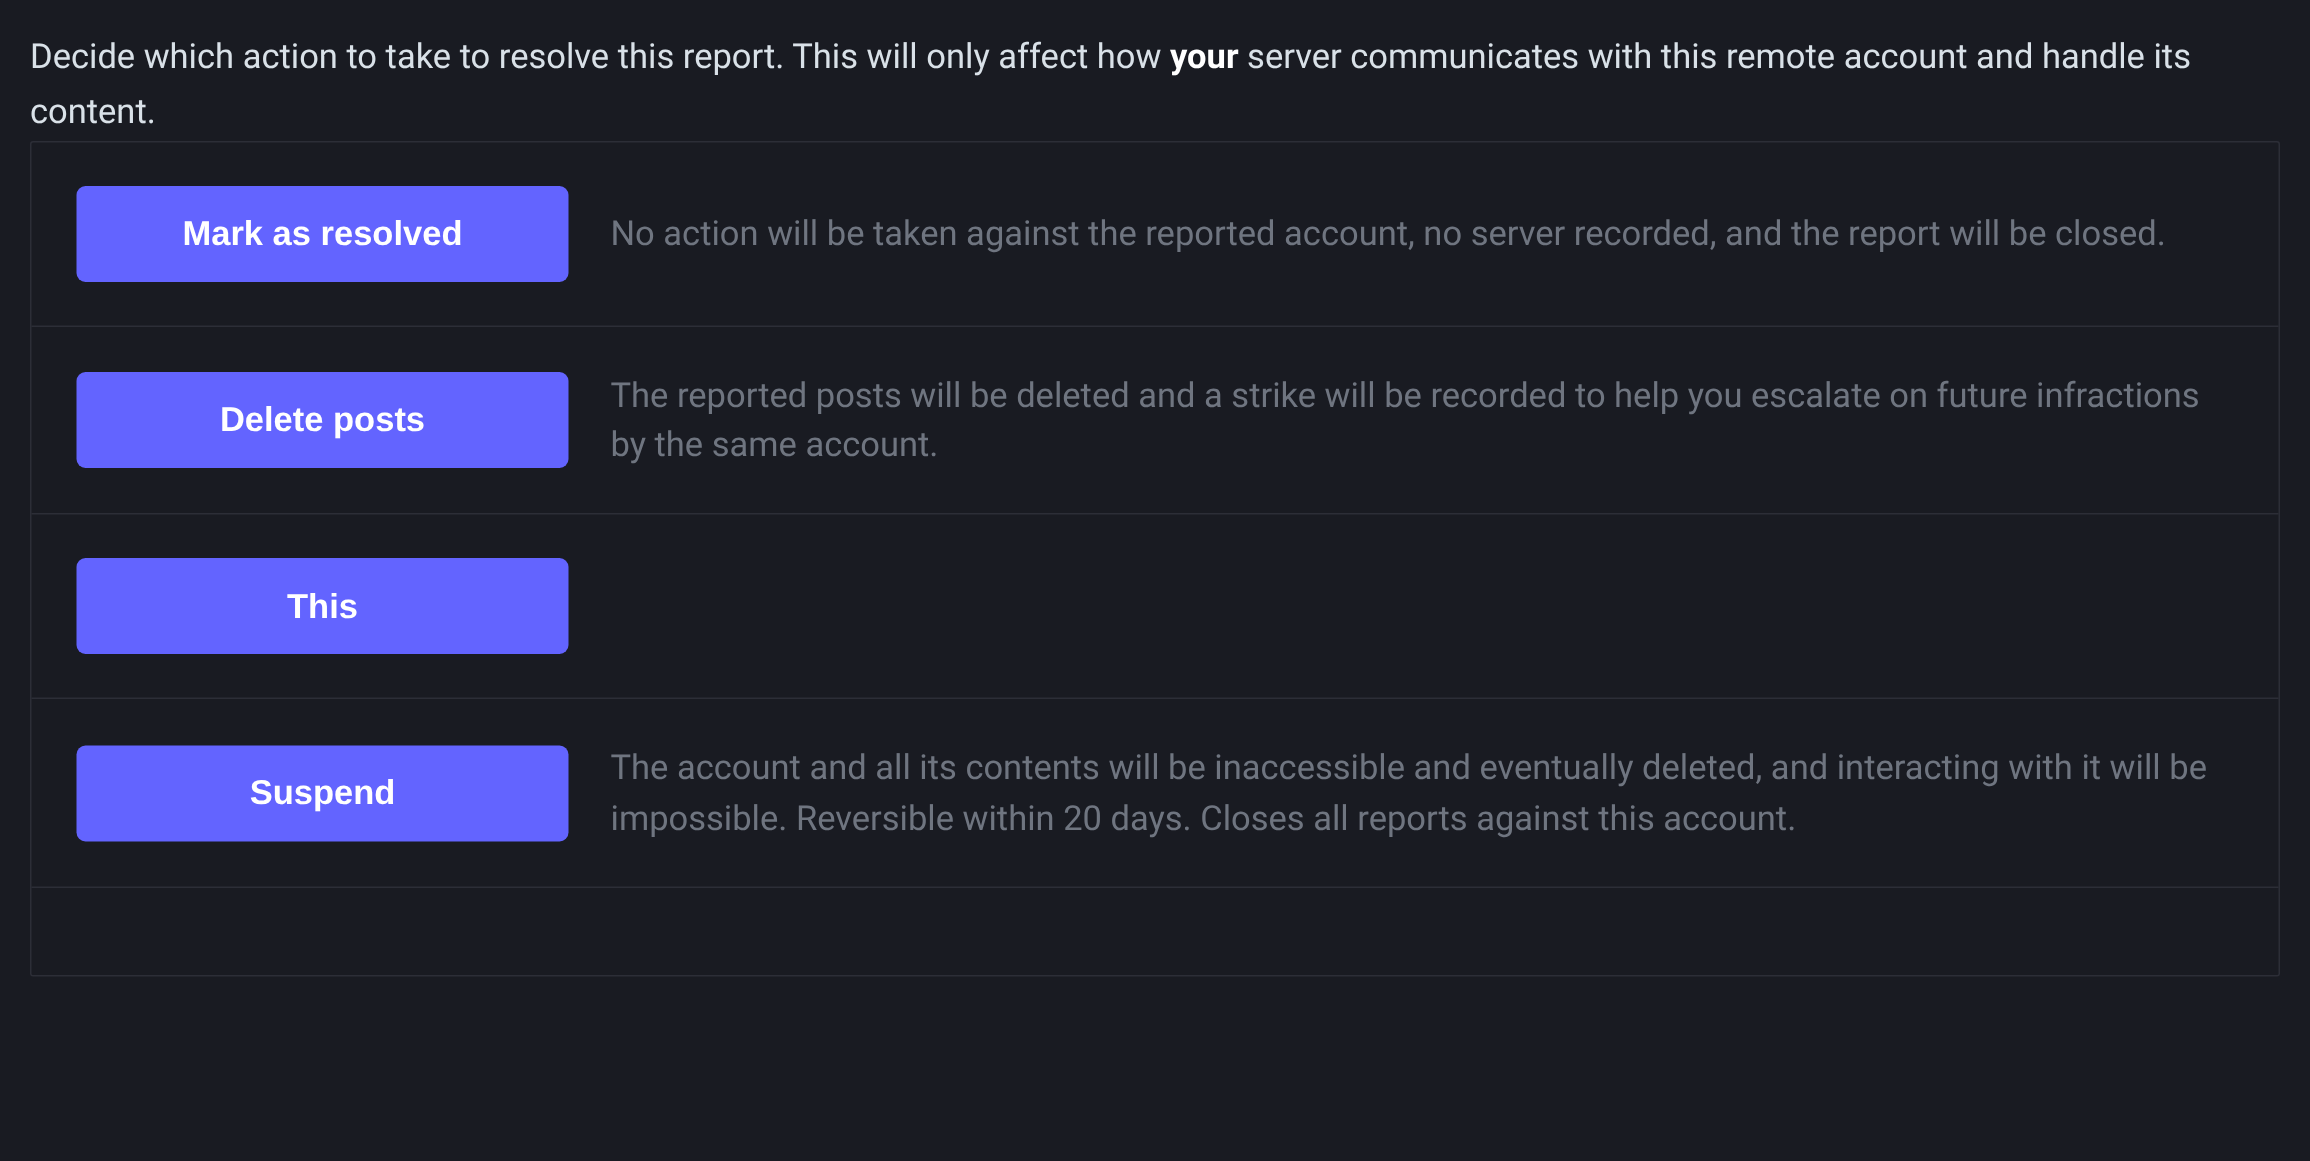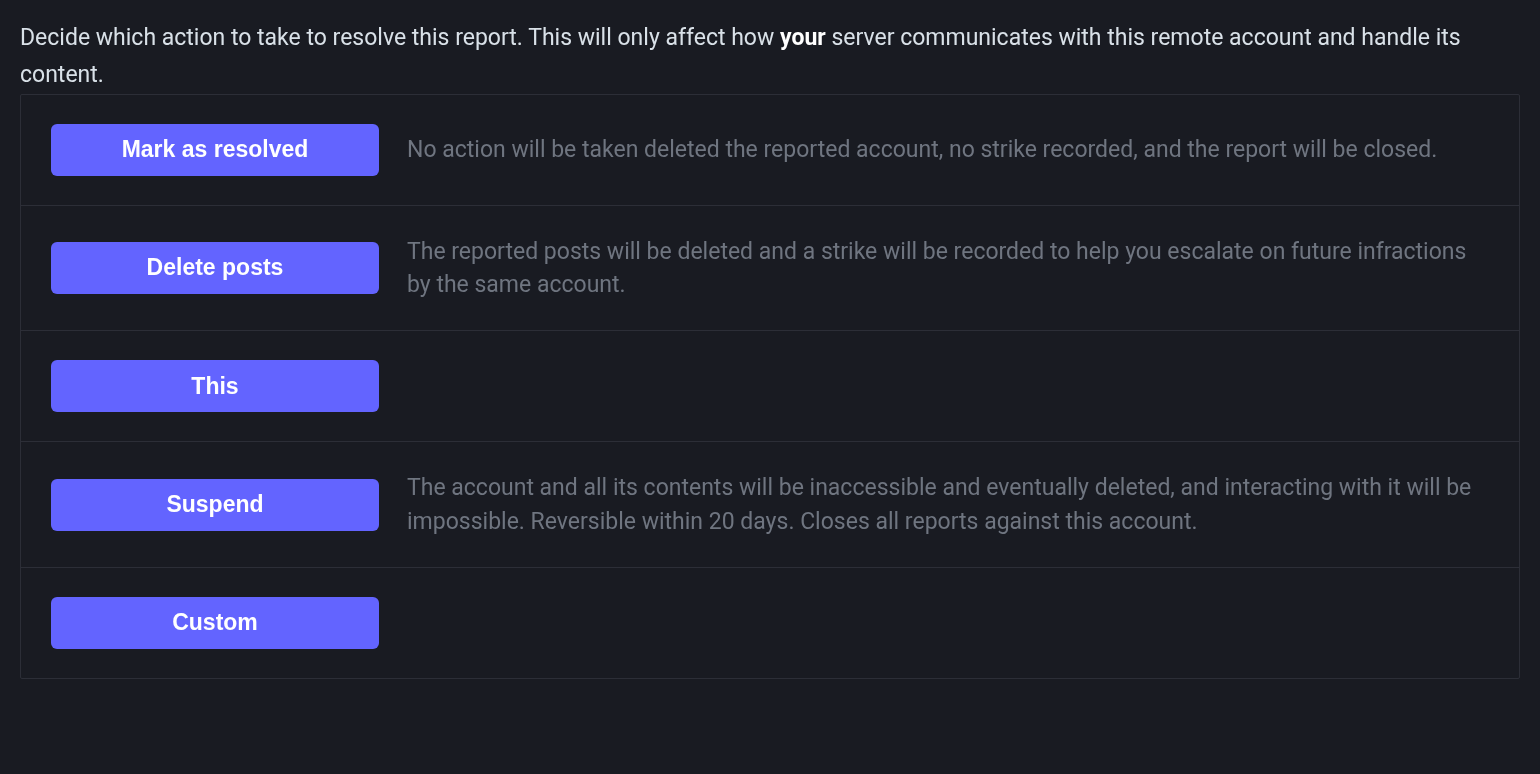--- a/index.html
+++ b/index.html
@@ -38,21 +38,21 @@
       border-bottom: none;
     }
     .action-button {
       background-color: #6364ff;
       color: #ffffff;
       border: none;
       border-radius: 6px;
       font-size: 23px;
       font-weight: 600;
       width: 328px;
-      height: 52px;
+      height: 64px;
       flex-shrink: 0;
       cursor: pointer;
       display: flex;
       align-items: center;
       justify-content: center;
     }
     .action-description {
       color: #6f7580;
       font-size: 23px;
       line-height: 1.45;
@@ -63,34 +63,33 @@
 <body>
 
 <div class="header-text">
   <span>Decide which action to take to resolve this report. This will only affect how </span><strong>your</strong><span> server communicates with this remote account and handle its content.</span>
 </div>
 
 <div class="actions-container">
 
   <div class="action-row">
     <button class="action-button">Mark as resolved</button>
-    <div class="action-description">No action will be taken deleted the reported account, no strike recorded, and the report will be closed.</div>
+    <div class="action-description">No action will be taken against the reported account, no server recorded, and the report will be closed.</div>
   </div>
 
   <div class="action-row">
     <button class="action-button">Delete posts</button>
     <div class="action-description">The reported posts will be deleted and a strike will be recorded to help you escalate on future infractions by the same account.</div>
   </div>
 
   <div class="action-row">
     <button class="action-button">This</button>
   </div>
 
   <div class="action-row">
     <button class="action-button">Suspend</button>
     <div class="action-description">The account and all its contents will be inaccessible and eventually deleted, and interacting with it will be impossible. Reversible within 20 days. Closes all reports against this account.</div>
   </div>
 
   <div class="action-row">
-    <button class="action-button">Custom</button>
   </div>
 
 </div>
 
 </body></html>

